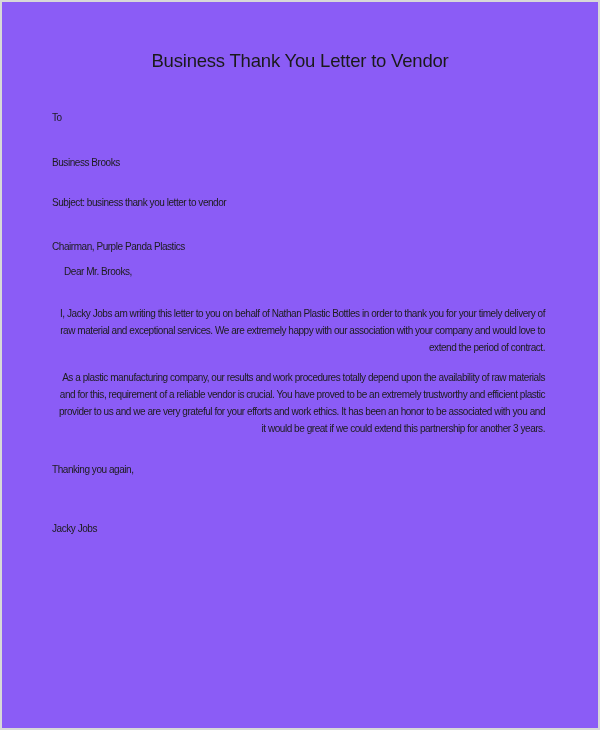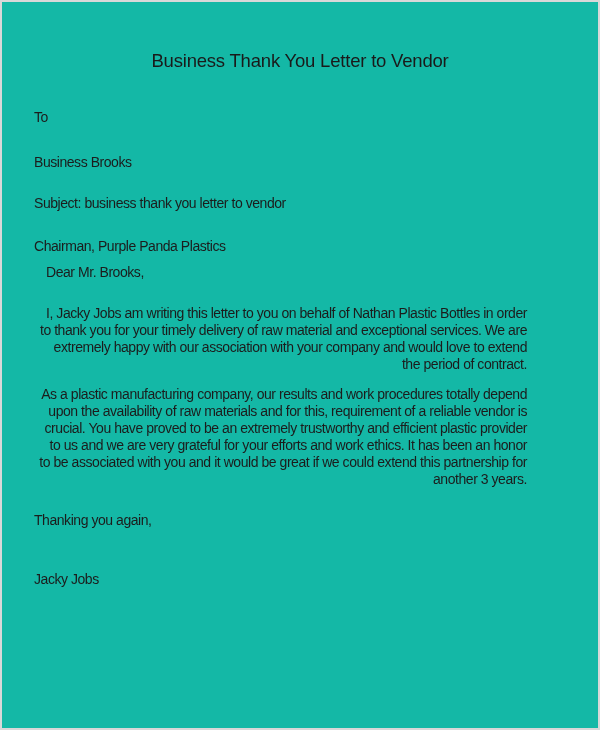--- a/index.html
+++ b/index.html
@@ -22,23 +22,23 @@
   .title {
     margin: 45px 0 0 0;
     font-size: 18.5px;
     font-weight: normal;
     letter-spacing: -0.2px;
     line-height: 28px;
     text-align: center;
     color: #1a1a1a;
   }
   .body {
-    padding: 0 32px;
+    padding: 0 50px;
     width: 497px;
-    font-size: 14px;
+    font-size: 10px;
     letter-spacing: -0.45px;
   }
   .line {
     margin: 0;
     line-height: 27px;
     white-space: nowrap;
   }
   .para {
     margin: 4px;
     line-height: 17px;
@@ -51,21 +51,21 @@
   .salutation        { margin-top: 0;    line-height: 24px; margin-left: 12px; }
   .para-1            { margin-top: 21px; }
   .para-2            { margin-top: 13px; }
   .para-3            { margin-top: 8px;  }
   .closing           { margin-top: 19px; }
   .signature         { margin-top: 32px; }
 </style>
 </head>
 <body>
 
-<div class="page" style="border-color: rgb(216, 216, 216); background: #14b8a6; color: rgb(28, 28, 28);">
+<div class="page" style="border-color: rgb(216, 216, 216); background: #8b5cf6; color: rgb(28, 28, 28);">
   <h1 class="title">Business Thank You Letter to Vendor</h1>
 
   <div class="body">
     <p class="line recipient-label">To</p>
 
     <p class="line recipient-name">Business Brooks</p>
 
     <p class="line subject">Subject: business thank you letter to vendor</p>
 
     <p class="line recipient-title">Chairman, Purple Panda Plastics</p>

